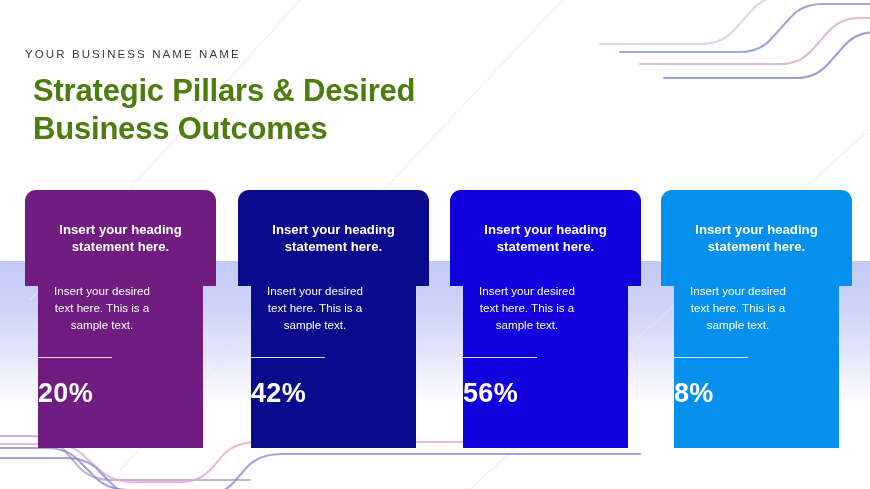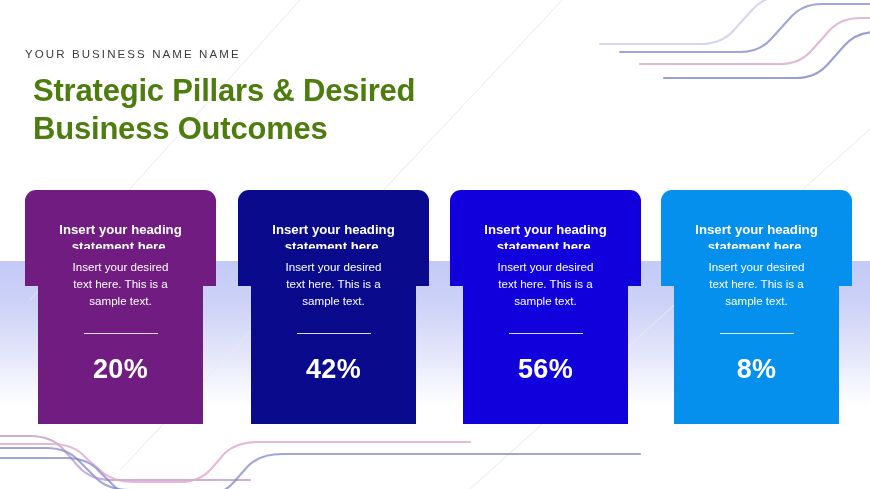--- a/index.html
+++ b/index.html
@@ -92,26 +92,26 @@
     height: 96px;
     border-radius: 11px 11px 0 0;
     box-sizing: border-box;
     display: flex;
     align-items: center;
     justify-content: center;
     margin-top: 24px;
   }
   .card .body {
     position: absolute;
-    top: 83px;
+    top: 107px;
     height: 175px;
     box-sizing: border-box;
     display: flex;
     flex-direction: column;
-    align-items: center;
+    align-items: flex-start;
   }
   .card-heading {
     font-size: 13.2px;
     font-weight: bold;
     line-height: 1.32;
     color: #ffffff;
     text-align: center;
     padding: 0 14px;
   }
   .card-text {

